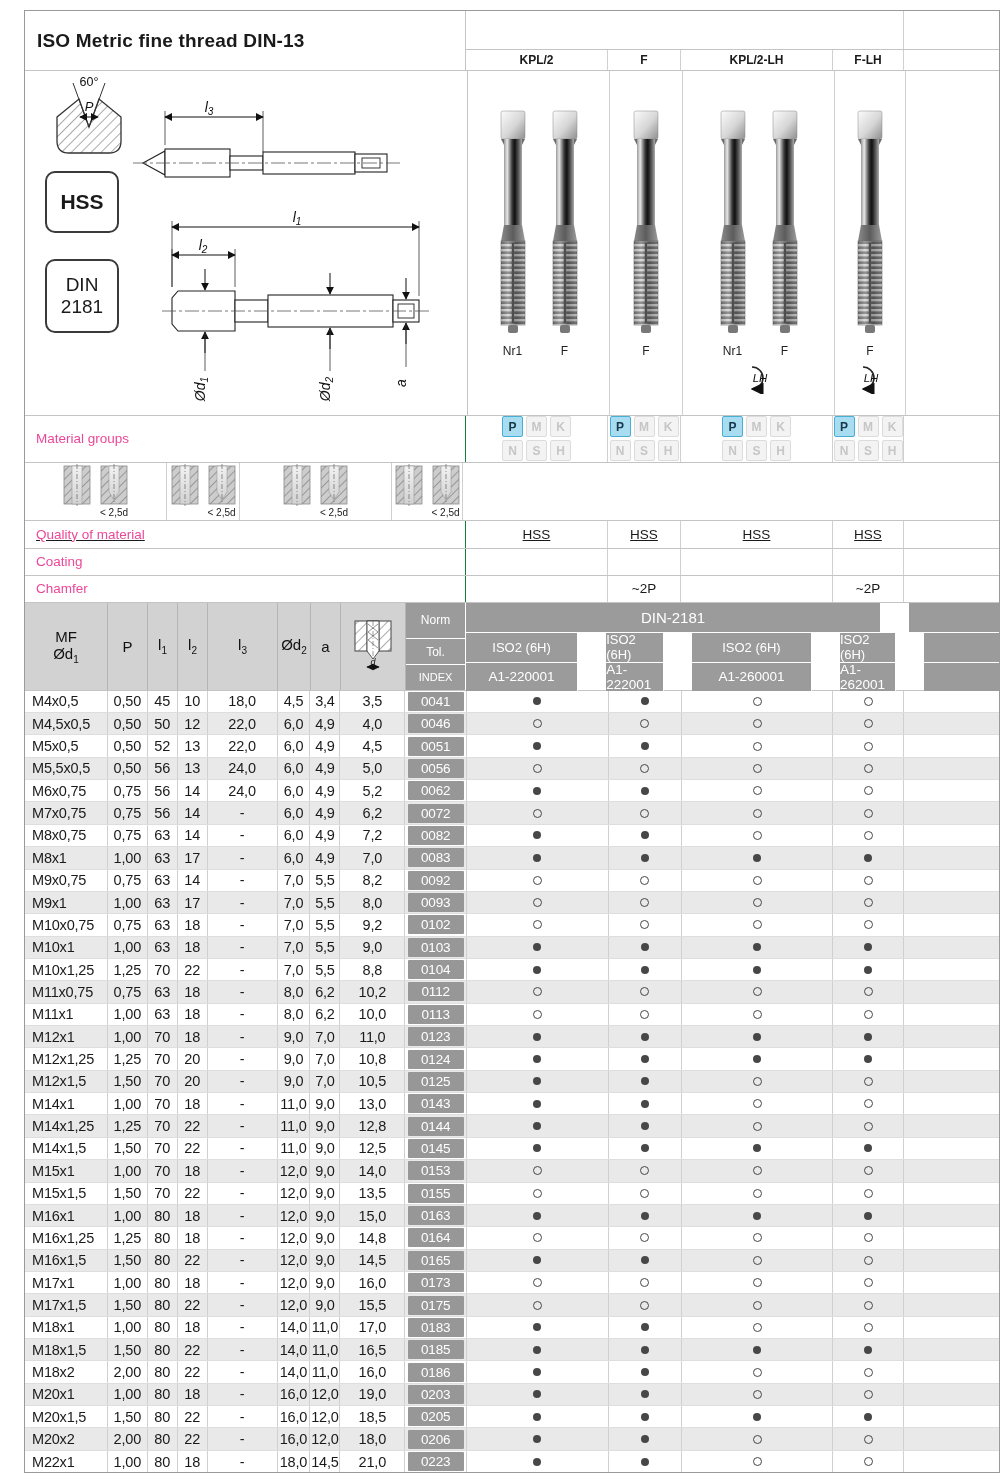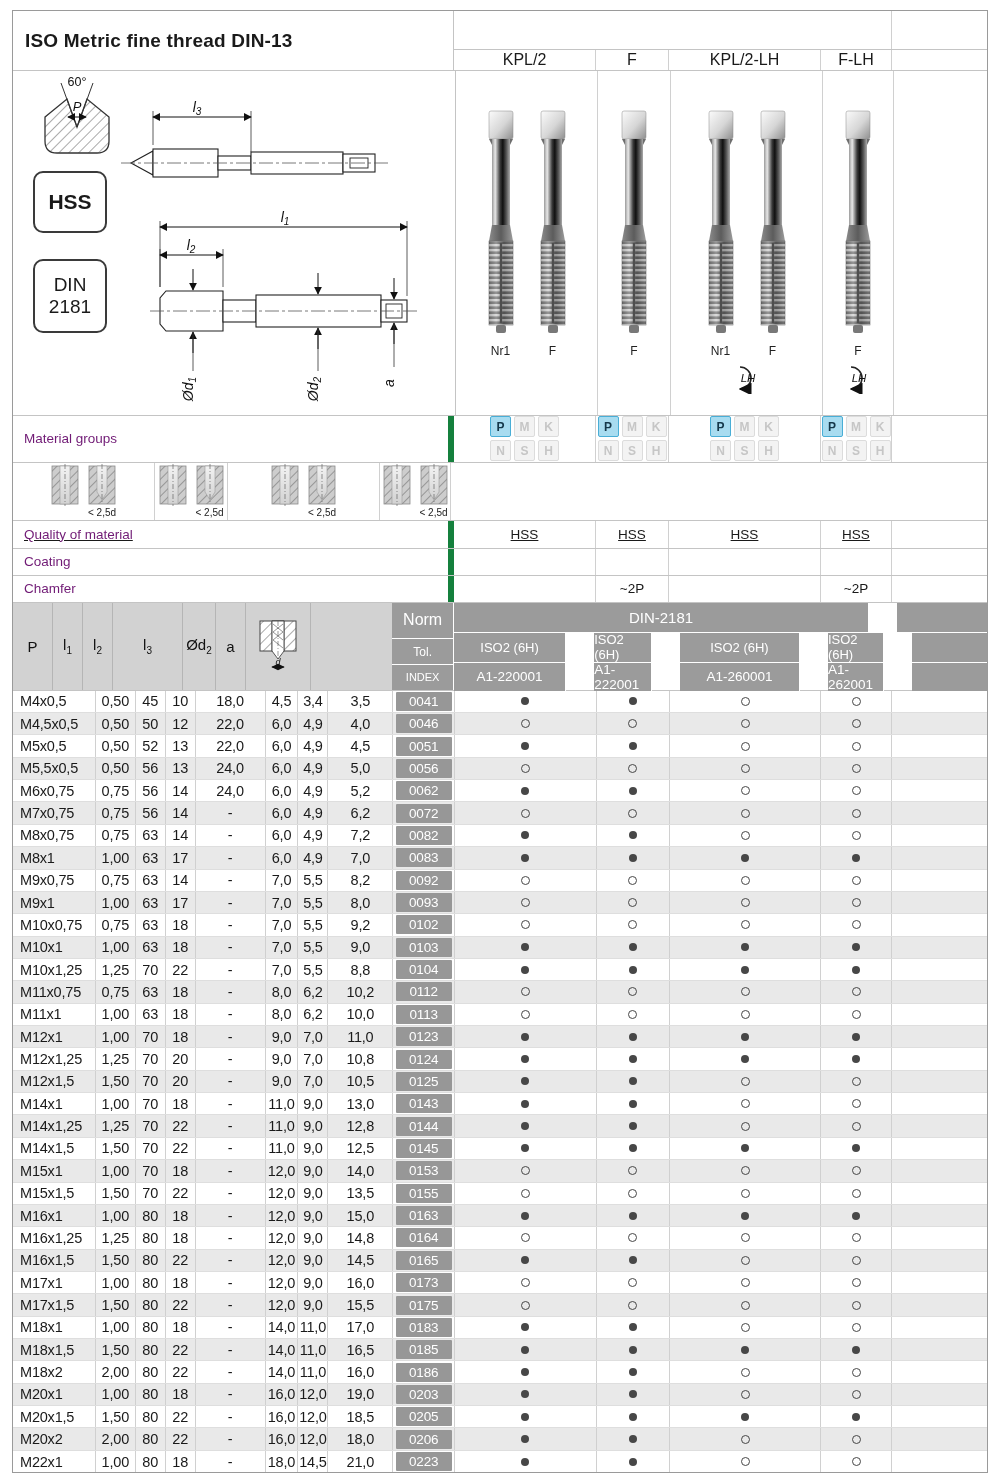--- a/index.html
+++ b/index.html
@@ -1,37 +1,37 @@
 <!DOCTYPE html>
 <html><head>
 <meta charset="utf-8">
 <style>
   * { margin:0; padding:0; box-sizing:border-box; }
   html,body { background:#fff; }
   body { width:1000px; height:1483px; font-family:"Liberation Sans", sans-serif; color:#1a1a1a; }
-  .sheet { width:1000px; height:1483px; padding:10px 12px; }
+  .sheet { width:1000px; height:1483px; padding:10px 24px; }
   .frame { width:976px; height:1463px; border:1px solid #9a9a9a; display:flex; flex-direction:column; background:#fff; }
 
   
   .sec { display:flex; border-bottom:1px solid #c4c4c4; }
-  .label-cell { width:443px; border-right:6px solid #15803d; display:flex; align-items:center; padding-left:11px; font-size:13.5px; color:#701a75; }
+  .label-cell { width:443px; border-right:1px solid #15803d; display:flex; align-items:center; padding-left:11px; font-size:13.5px; color:#ec4899; }
   .pcols { display:flex; width:533px; }
   .pcol { display:flex; align-items:center; justify-content:center; border-right:1px solid #d0d0d0; font-size:13.5px; }
   .pw1{width:142px}.pw2{width:73px}.pw3{width:152px}.pw4{width:71px}.pw5{width:95px;border-right:none}
 
   
   .hdr { height:60px; display:flex; border-bottom:none; }
   .title-cell { width:443px; border-right:1px solid #c4c4c4; border-bottom:1px solid #c4c4c4; display:flex; align-items:center; padding-left:12px; }
   .title-cell h1 { font-size:19px; font-weight:bold; letter-spacing:.2px; }
   .hdr-right { width:533px; display:flex; flex-direction:column; }
   .hdr-blank { height:38px; display:flex; }
   .hdr-blank .b1 { width:438px; border-right:1px solid #d0d0d0; }
   .hdr-blank .b2 { width:95px; }
   .hdr-strip { height:22px; display:flex; border-top:1px solid #c4c4c4; border-bottom:1px solid #c4c4c4; }
-  .hdr-strip .pcol { font-size:16px; font-weight:normal; }
+  .hdr-strip .pcol { font-size:12px; font-weight:bold; }
 
   
   .visual { height:345px; }
   .draw-cell { width:443px; border-right:1px solid #c4c4c4; position:relative; }
   .tool-badge { position:absolute; left:20px; border:2.5px solid #3a3a3a; border-radius:10px; width:74px; display:flex; flex-direction:column; align-items:center; justify-content:center; background:#fff; }
   .badge-hss { top:100px; height:62px; font-size:21px; font-weight:bold; }
   .badge-din { top:188px; height:74px; font-size:19px; font-weight:normal; line-height:1.18; }
   .photo-cell { flex-direction:column; justify-content:flex-start; padding-top:38px; }
   .taps { display:flex; gap:18px; align-items:flex-end; justify-content:center; }
   .tap-unit { display:flex; flex-direction:column; align-items:center; gap:9px; }
@@ -51,21 +51,21 @@
   .q-row .pcol, .cham-row .pcol { font-size:13.5px; }
 
   
   .thead { height:88px; display:flex; border-bottom:1px solid #c4c4c4; }
   .th-left { width:381px; display:flex; background:#d2d2d2; }
   .th { display:flex; flex-direction:column; align-items:center; justify-content:center; border-right:1px solid #b5b5b5; font-size:15px; color:#111; }
   .th sub { font-size:10px; }
   .tw-name{width:83px}.tw-p{width:40px}.tw-l1{width:30px}.tw-l2{width:30px}.tw-l3{width:70px}.tw-d2{width:33px}.tw-a{width:30px}.tw-d{width:65px}
   .norm-col { width:62px; background:#9b9b9b; display:flex; flex-direction:column; }
   .norm-col div { display:flex; align-items:center; justify-content:center; color:#fff; border-bottom:1px solid #fff; border-right:1px solid #fff; }
-  .nl1{height:42px;font-size:16px}.nl2{height:30px;font-size:12px}.nl3{height:28px;font-size:11px;border-bottom:none!important}
+  .nl1{height:42px;font-size:12px}.nl2{height:30px;font-size:12px}.nl3{height:28px;font-size:11px;border-bottom:none!important}
   .th-right { width:533px; display:flex; flex-direction:column; }
   .th-right .r { display:flex;gap:28px; }
   .gcell { background:#9b9b9b; color:#fff; display:flex; align-items:center; justify-content:center; border-right:1px solid #fff; border-bottom:1px solid #fff; }
   .r1 .gcell{height:30px;font-size:15px} .r2 .gcell{height:30px;font-size:13px} .r3 .gcell{height:28px;font-size:13.5px;border-bottom:none}
   .gw-span{width:438px}.gw1{width:142px}.gw2{width:73px}.gw3{width:152px}.gw4{width:71px}.gw5{width:95px;border-right:none}
 
   
   .tbody { height:783px; display:flex; flex-direction:column; }
   .trow { flex:1 1 0; display:flex; border-bottom:1px solid #dedede; }
   .trow:last-child { border-bottom:none; }
@@ -497,20 +497,24 @@
         <div class="pcol pw1"></div>
         <div class="pcol pw2">~2P</div>
         <div class="pcol pw3"></div>
         <div class="pcol pw4">~2P</div>
         <div class="pcol pw5"></div>
       </div>
     </div>
 
     <div class="thead">
       <div class="th-left">
+        <div class="th tw-name">
+          <span>MF</span>
+          <span><span>Ød</span><sub>1</sub></span>
+        </div>
         <div class="th tw-p">P</div>
         <div class="th tw-l1">
             <span><span>l</span><sub>1</sub></span>
           </div>
         <div class="th tw-l2">
             <span><span>l</span><sub>2</sub></span>
           </div>
         <div class="th tw-l3">
             <span><span>l</span><sub>3</sub></span>
           </div>

